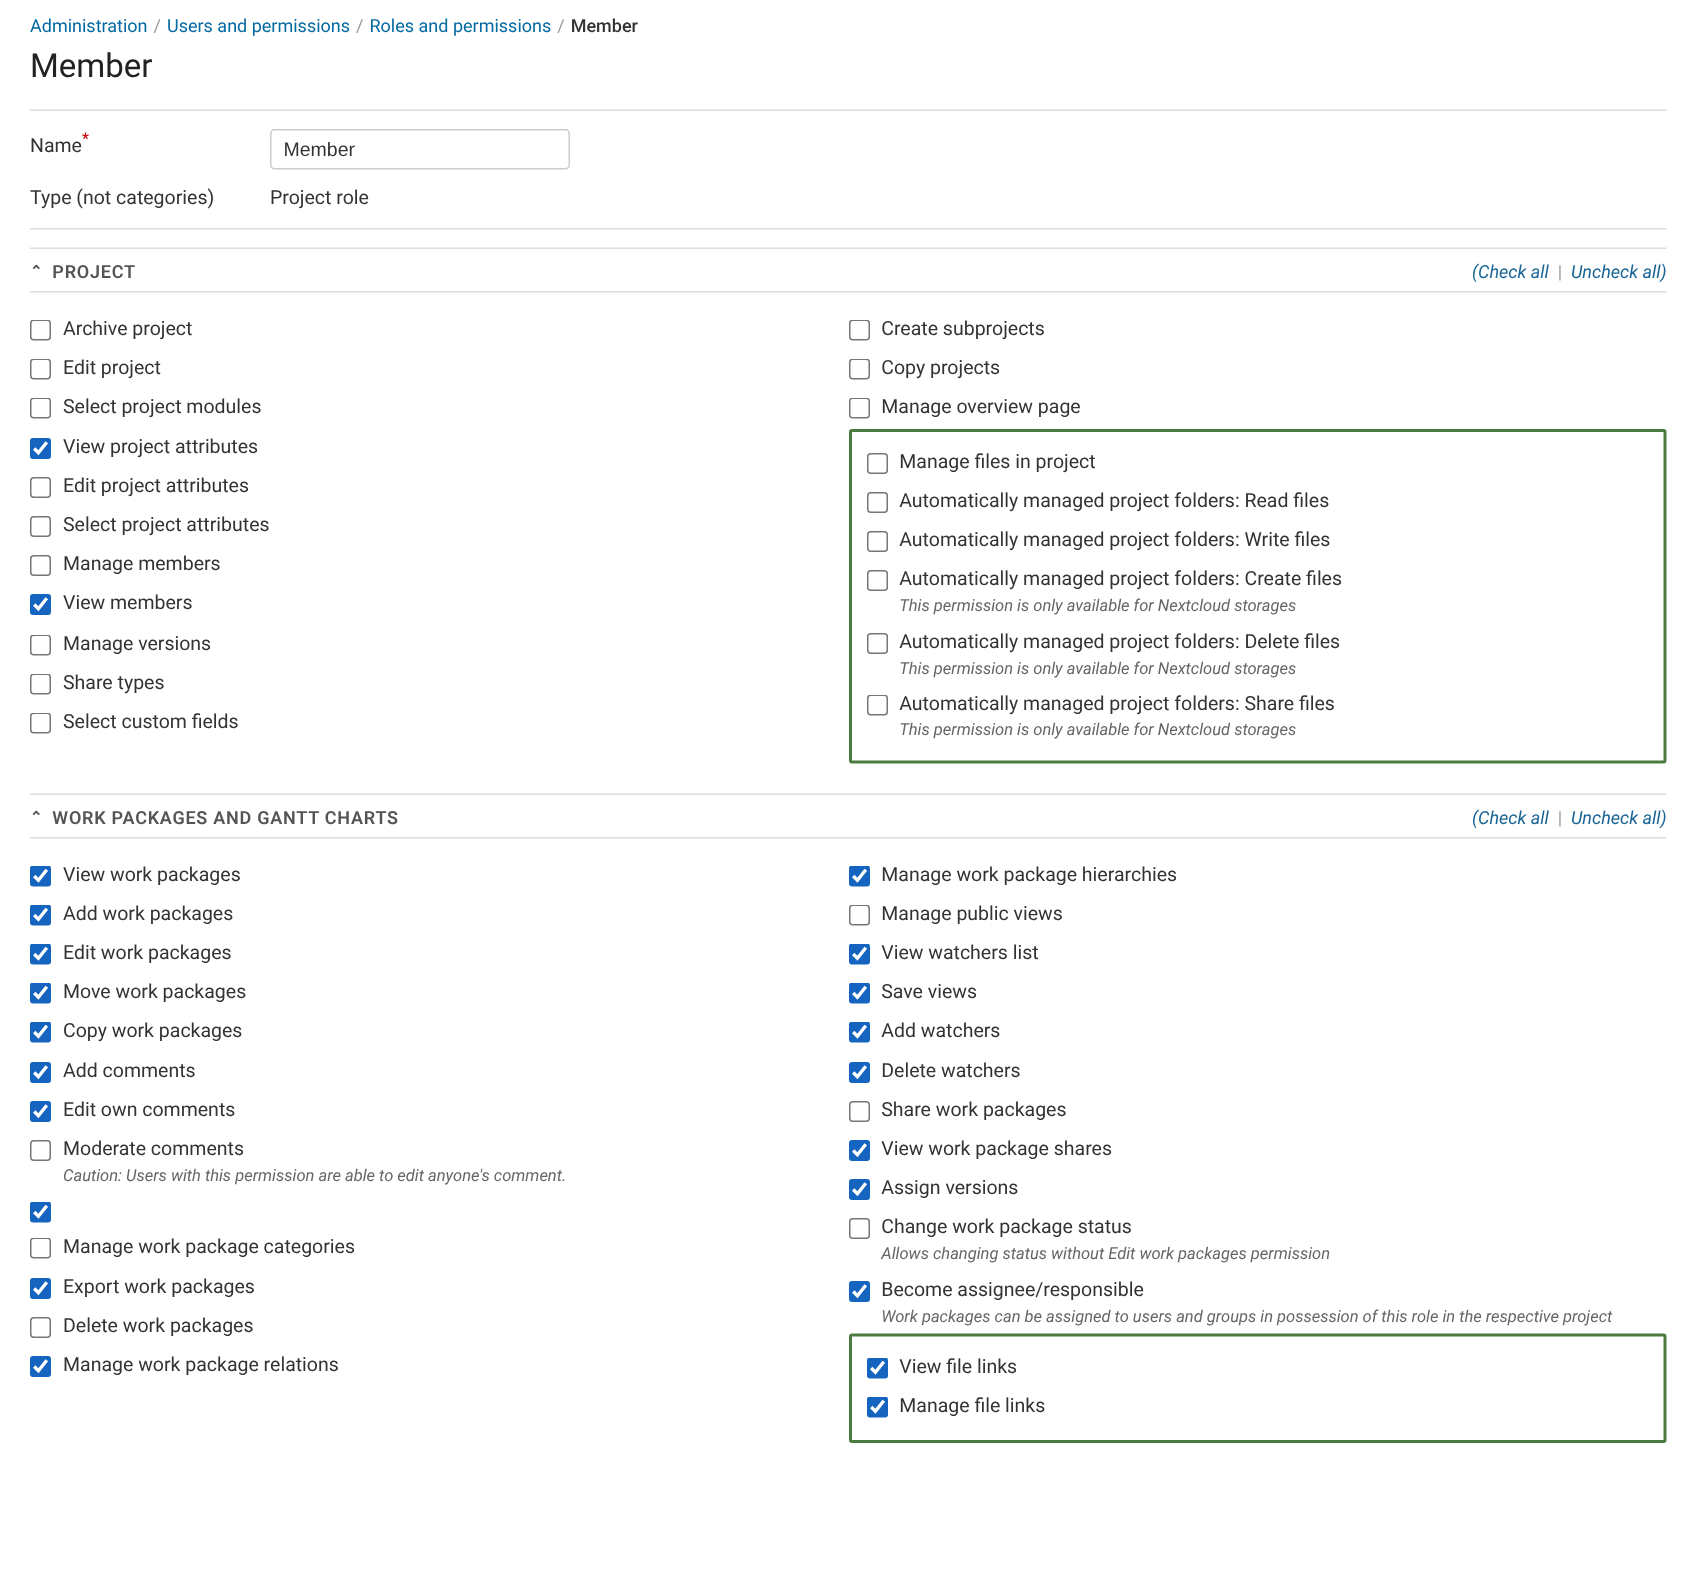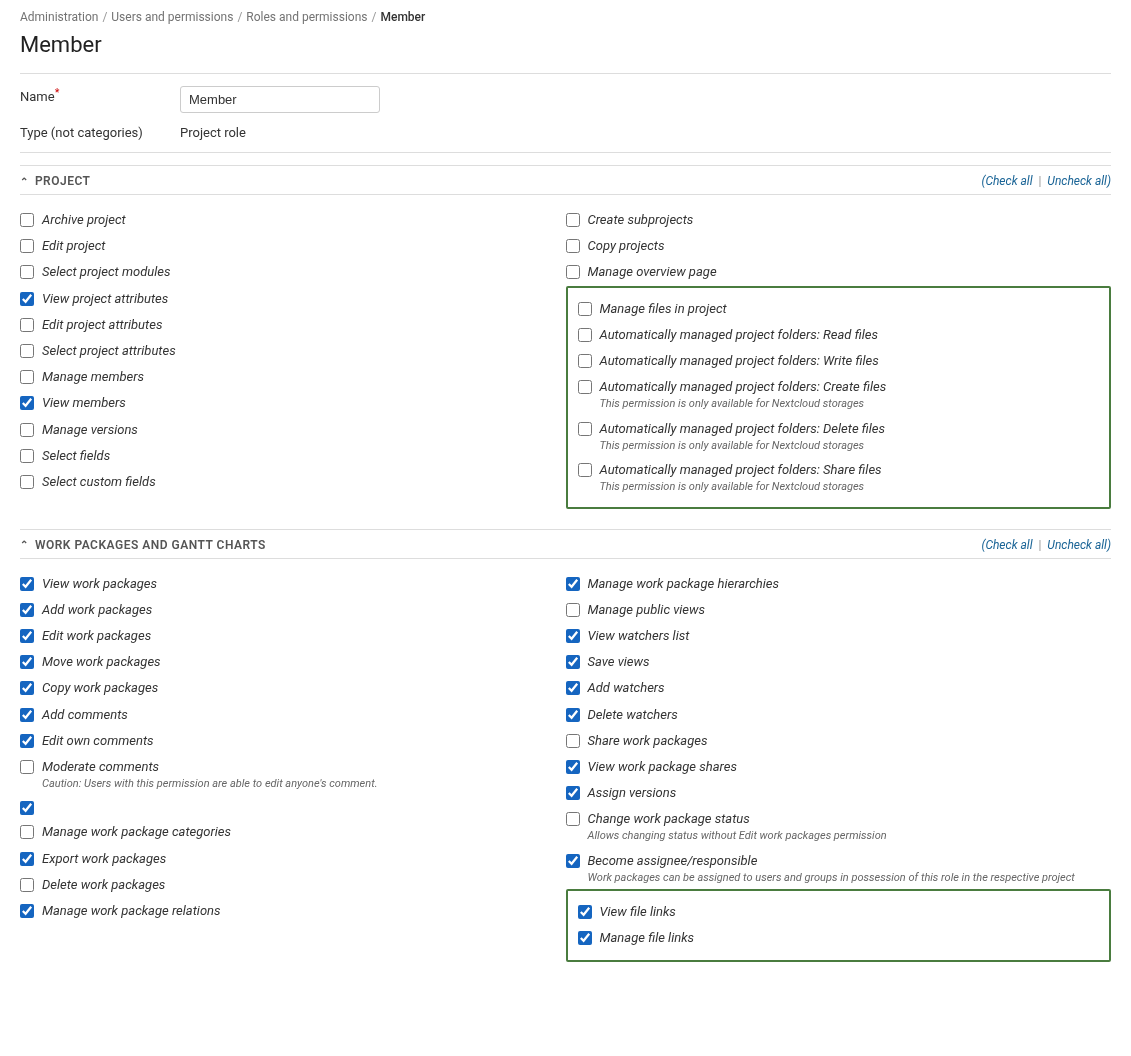--- a/index.html
+++ b/index.html
@@ -11,21 +11,21 @@
       padding: 10px 20px 40px 20px;
     }
     .breadcrumb {
       display: flex;
       align-items: center;
       gap: 4px;
       font-size: 12px;
       margin-bottom: 8px;
     }
     .breadcrumb a {
-      color: #737373;
+      color: #0369a1;
       text-decoration: none;
     }
     .breadcrumb-sep { color: #999; }
     .breadcrumb-current { color: #333; font-weight: 500; }
     h1 {
       font-size: 22px;
       font-weight: 400;
       color: #222;
       margin-bottom: 16px;
     }
@@ -105,21 +105,20 @@
       accent-color: #1565c0;
     }
     .perm-text {
       display: flex;
       flex-direction: column;
     }
     .perm-label {
       font-size: 13px;
       color: #333;
       line-height: 1.4;
-      font-style: italic;
     }
     .perm-note {
       font-size: 11px;
       color: #666;
       font-style: italic;
       line-height: 1.3;
       margin-top: 1px;
     }
     .highlighted-box {
       border: 2px solid #4a7c3f;
@@ -217,21 +216,21 @@
         </div>
         <div class="perm-item">
           <input type="checkbox" style="">
           <div class="perm-text">
             <span class="perm-label">Manage versions</span>
           </div>
         </div>
         <div class="perm-item">
           <input type="checkbox" style="">
           <div class="perm-text">
-            <span class="perm-label">Select fields</span>
+            <span class="perm-label">Share types</span>
           </div>
         </div>
         <div class="perm-item">
           <input type="checkbox" style="">
           <div class="perm-text">
             <span class="perm-label">Select custom fields</span>
           </div>
         </div>
       </div>
       <div>

